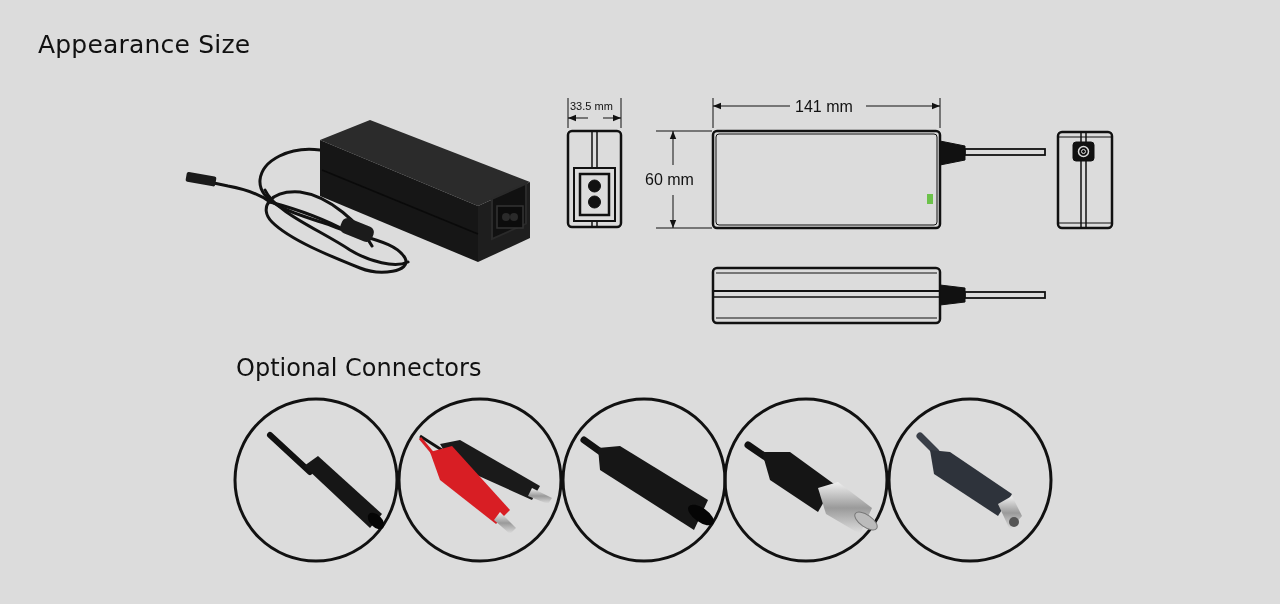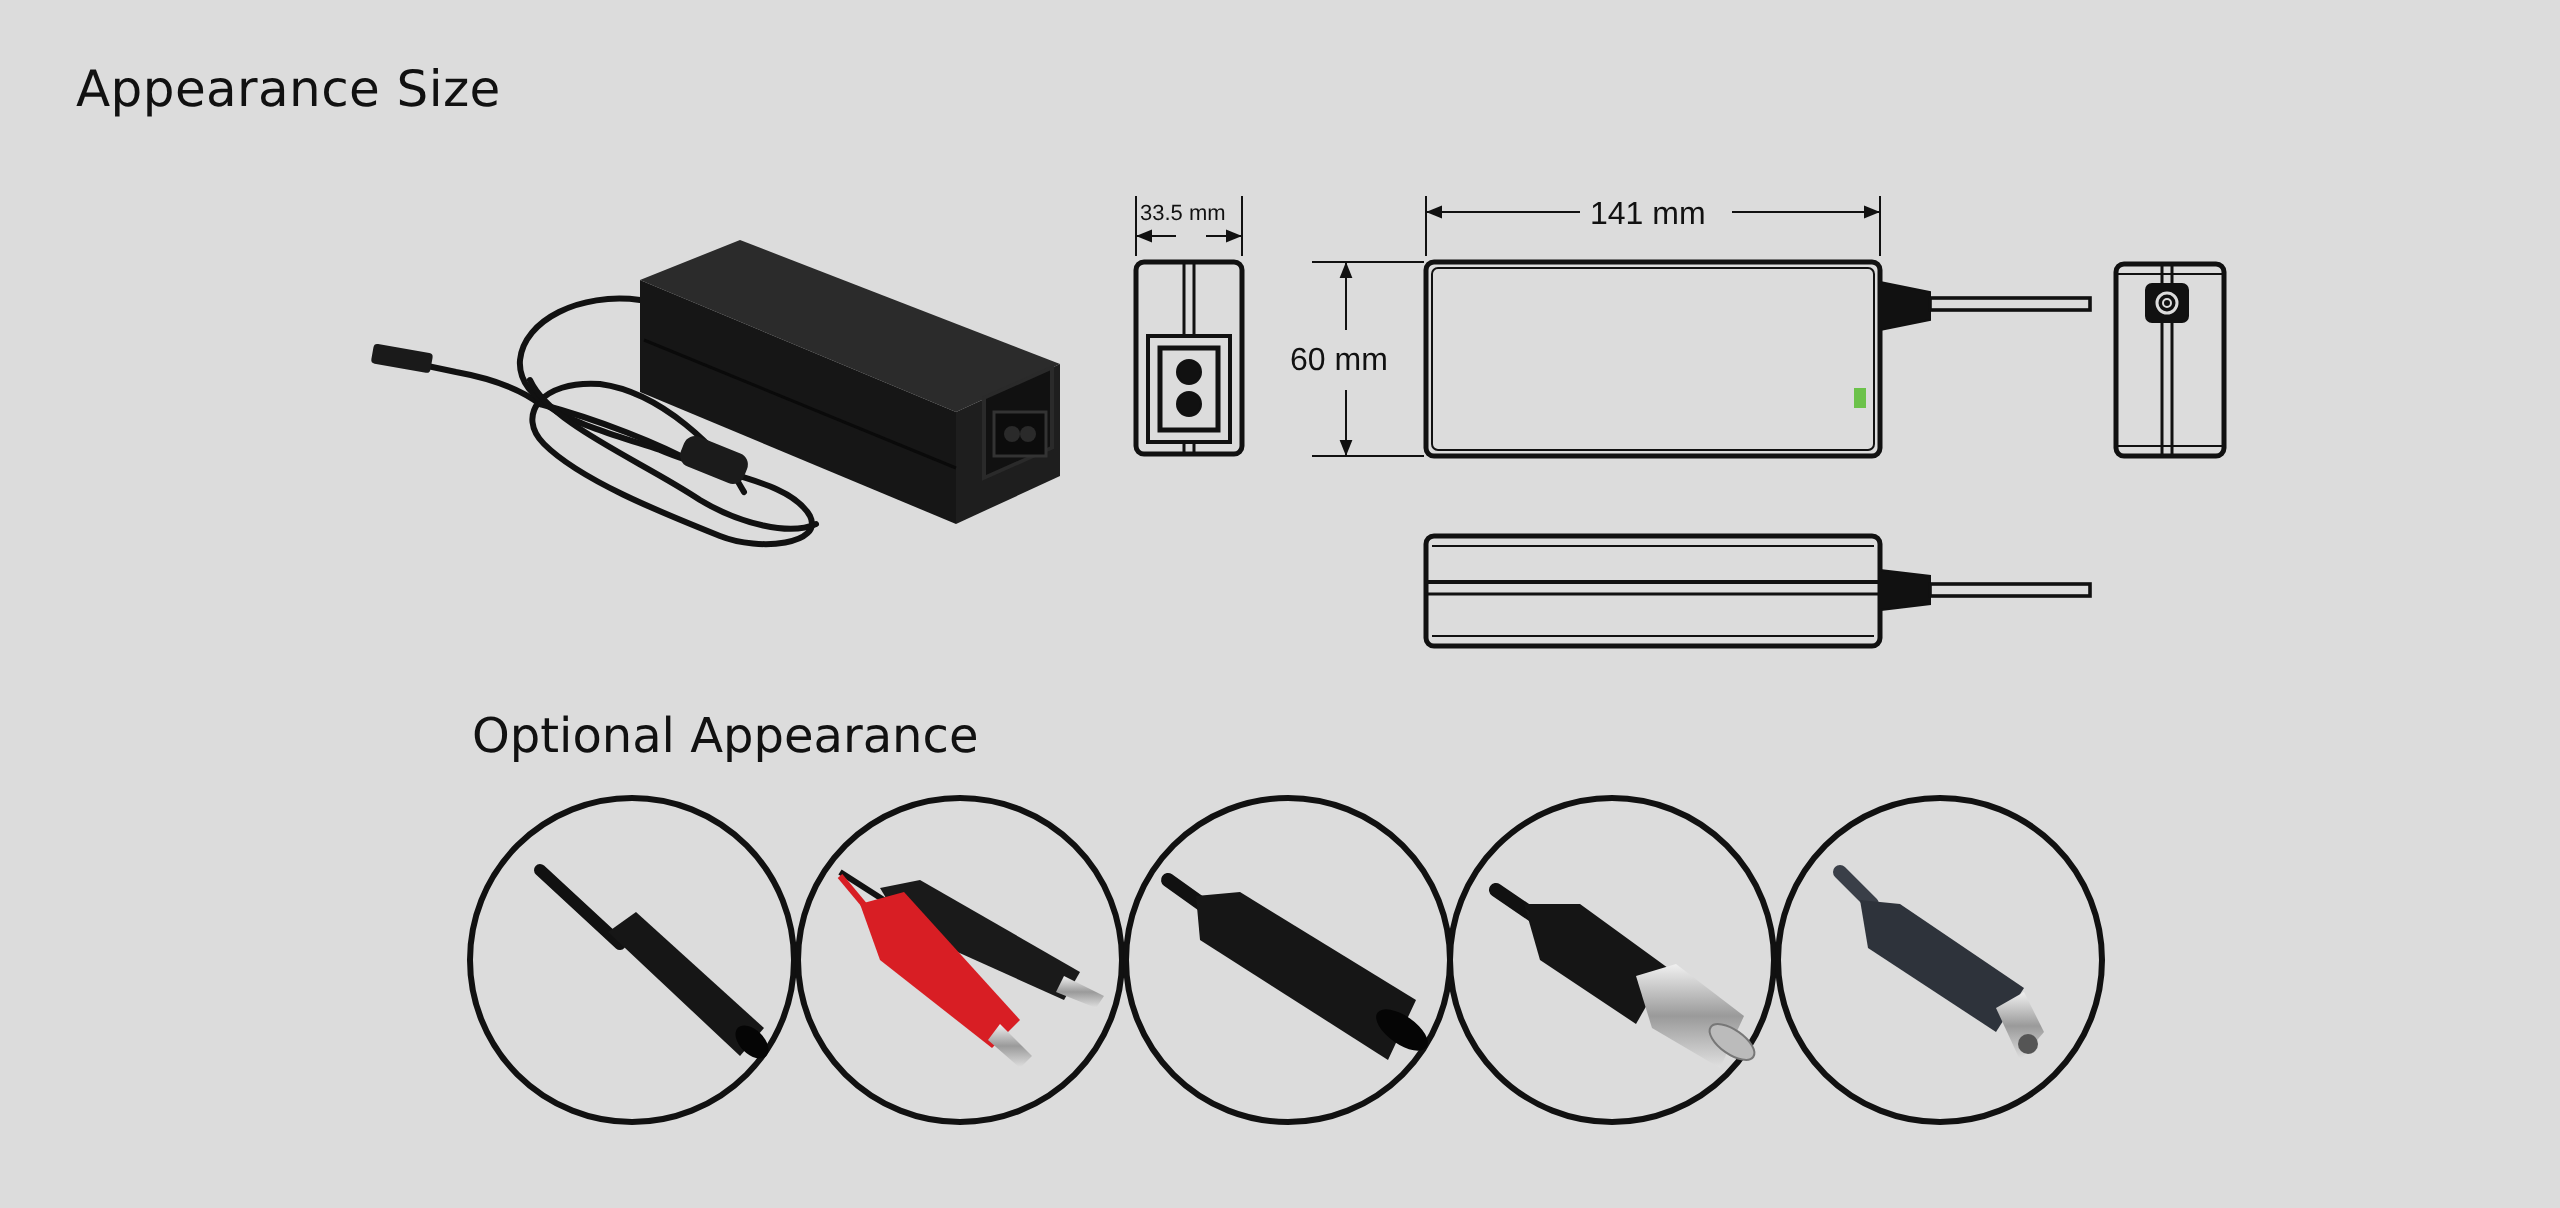--- a/index.html
+++ b/index.html
@@ -7,21 +7,21 @@
   .heading{position:absolute;font-family:"DejaVu Sans",sans-serif;font-weight:normal;color:#111;margin:0;text-align:center;}
   #h1{left:38px;top:30px;font-size:25px;letter-spacing:0.2px;}
   #h2{left:236px;top:354px;font-size:24px;}
   svg{position:absolute;left:0;top:0;}
   .dim{font-family:"Liberation Sans",sans-serif;fill:#111;}
 </style>
 </head>
 <body>
 
 <h1 id="h1" class="heading">Appearance Size</h1>
-<h2 id="h2" class="heading">Optional Appearance</h2>
+<h2 id="h2" class="heading">Optional Connectors</h2>
 
 <svg width="1280" height="604" viewBox="0 0 1280 604">
   <defs>
     <marker id="arr" viewBox="0 0 10 10" refX="10" refY="5" markerWidth="8" markerHeight="8" orient="auto-start-reverse">
       <path d="M0,1 L10,5 L0,9 z" fill="#111"></path>
     </marker>
     <linearGradient id="gTop" x1="0" y1="0" x2="1" y2="1">
       <stop offset="0" stop-color="#2a2a2a"></stop>
         <stop offset="1" stop-color="#151515"></stop>
     </linearGradient>

